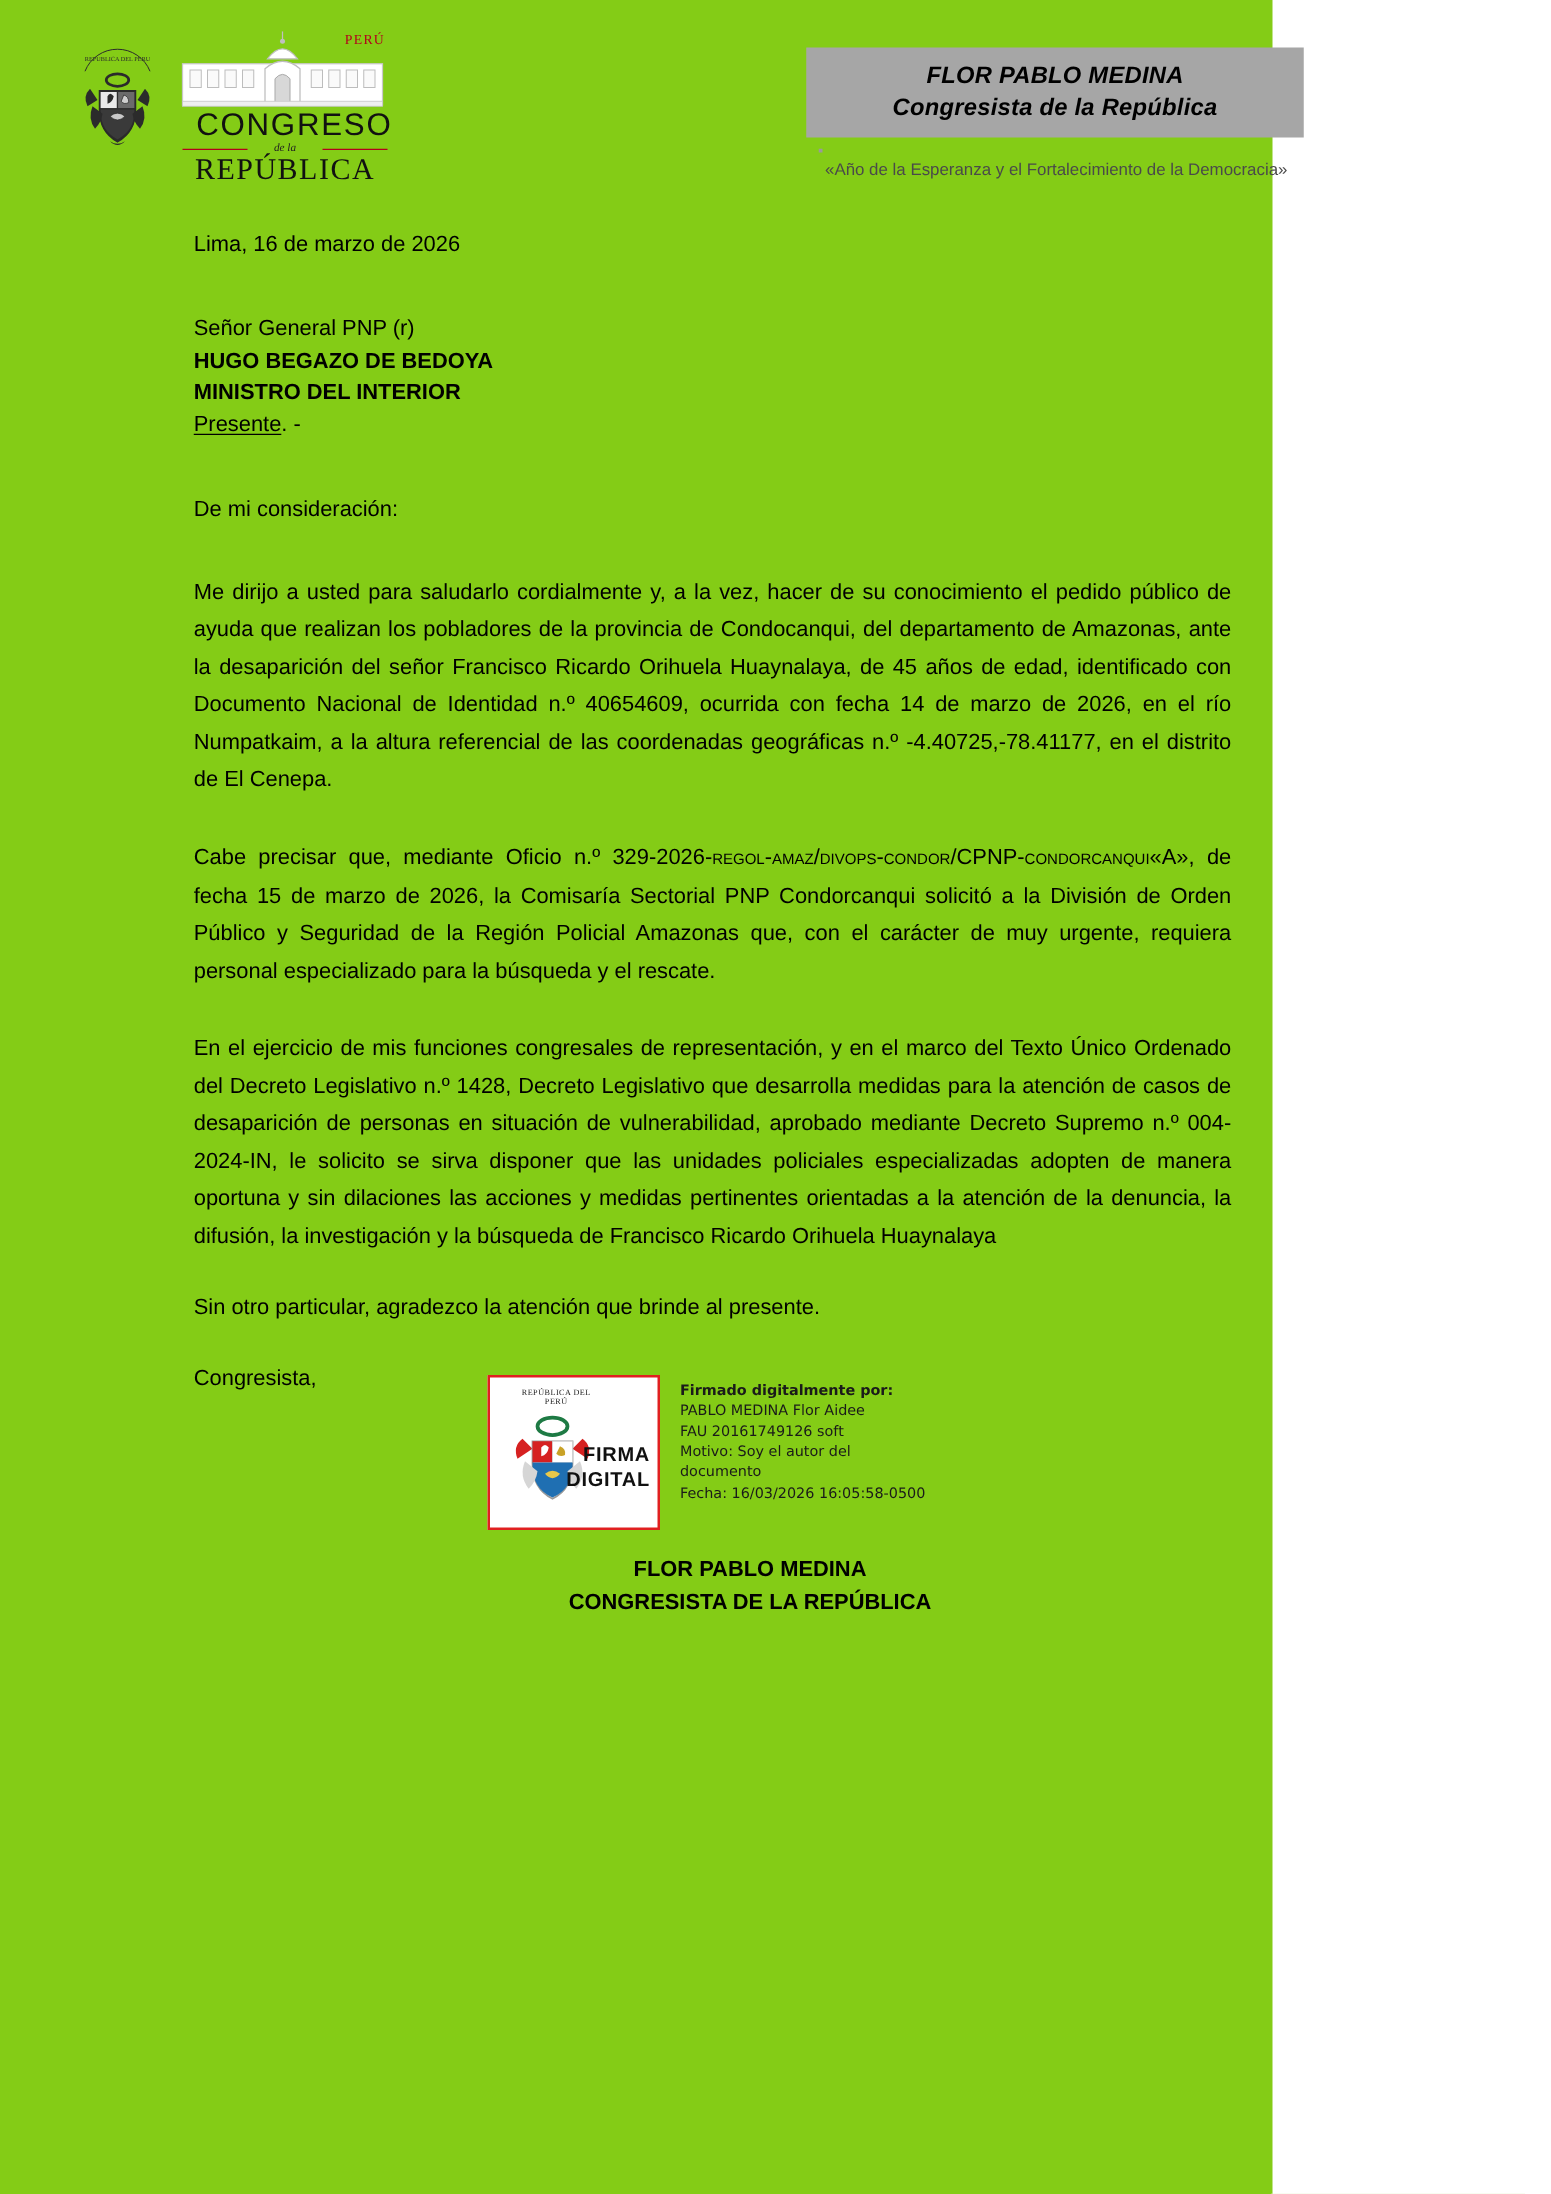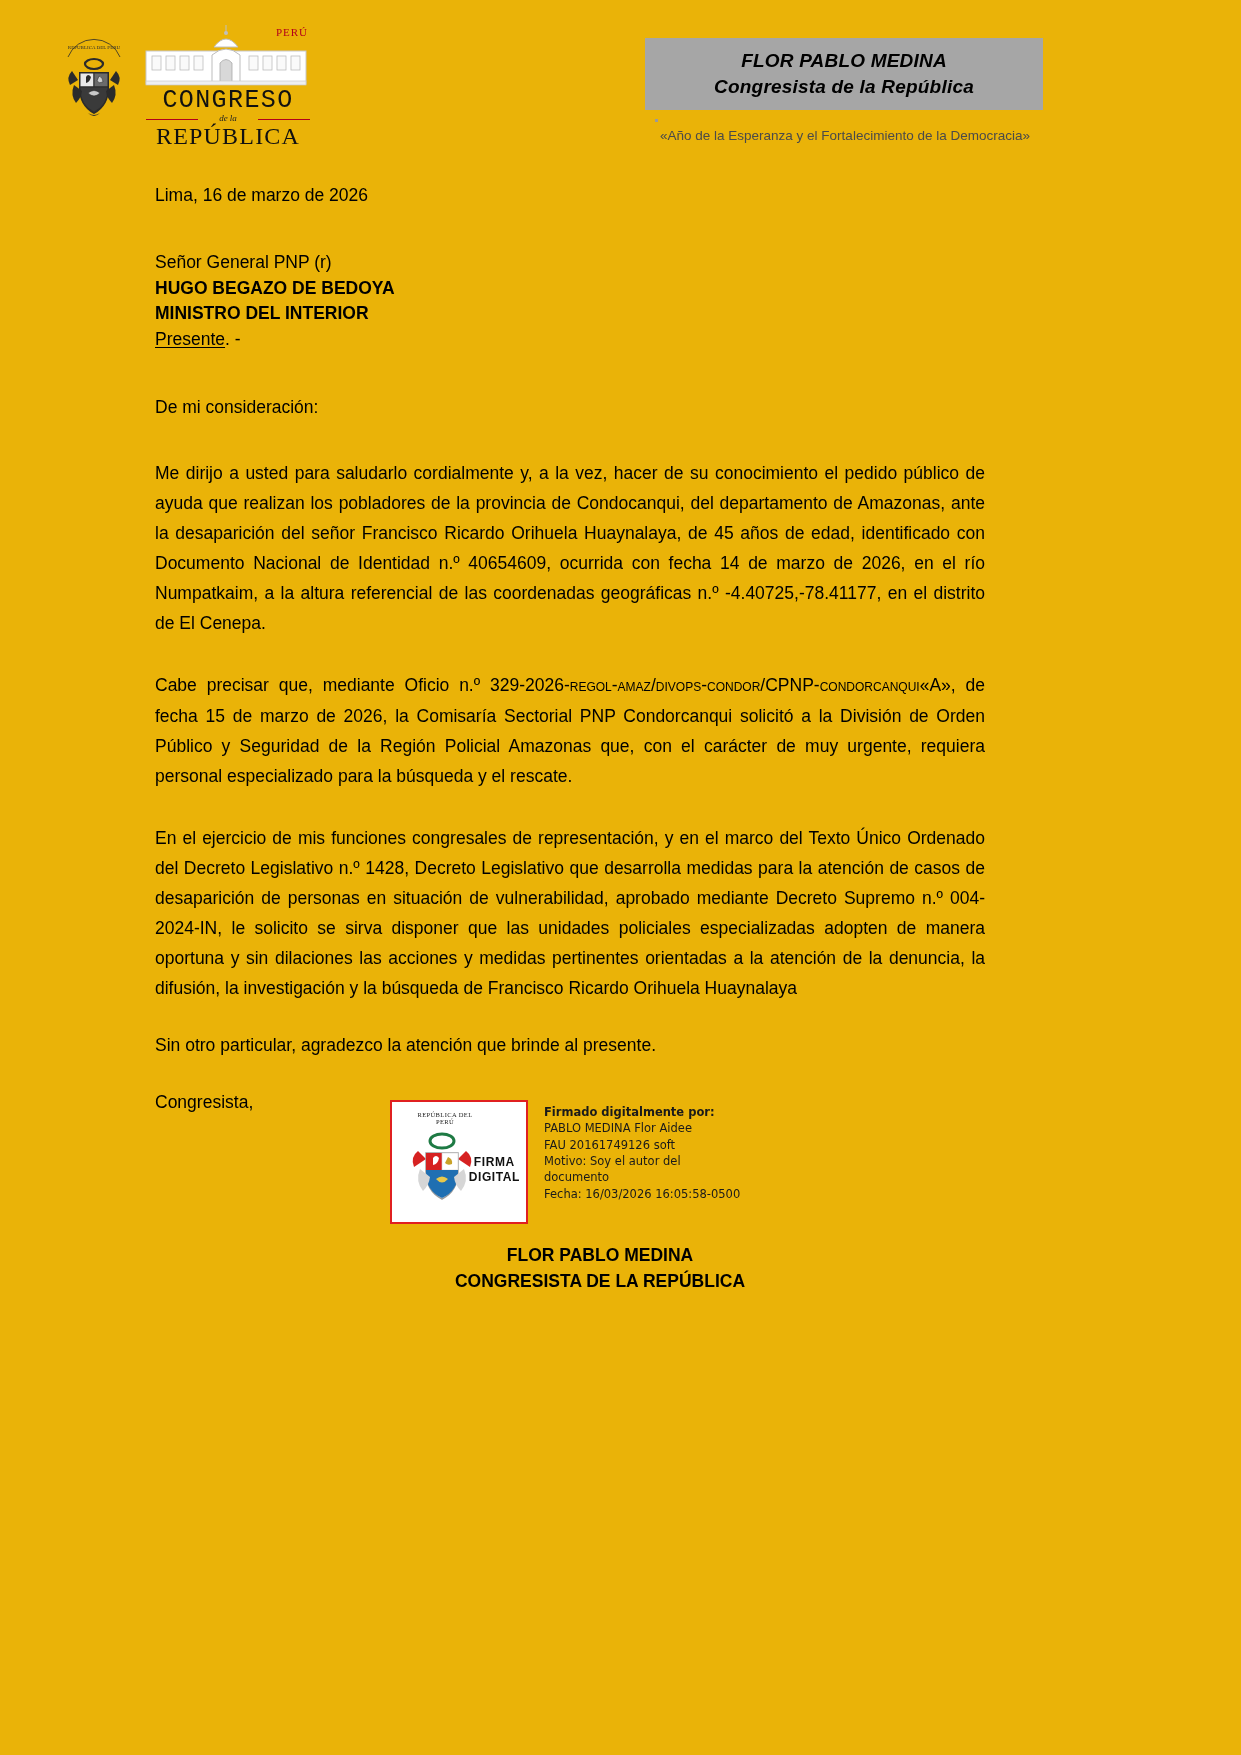--- a/index.html
+++ b/index.html
@@ -11,23 +11,23 @@
     width: 1241px;
     height: 1755px;
     font-family: "Liberation Sans", sans-serif;
     color: #000000;
     position: relative;
     overflow: hidden;
   }
 
   .page {
     position: relative;
-    width: 1241px;
+    width: 1018px;
     height: 1755px;
-    background: #eab308;
+    background: #84cc16;
   }
 
   
   .header {
     position: absolute;
     top: 0;
     left: 0;
     width: 1241px;
     height: 170px;
   }
@@ -57,25 +57,25 @@
     flex: none;
   }
 
   .congreso-building {
     width: 168px;
     height: 62px;
     position: relative;
   }
 
   .congreso-word {
-    font-family: Liberation Mono, monospace;
+    font-family: Liberation Sans, sans-serif;
     font-size: 25px;
     letter-spacing: 1.4px;
     line-height: 1;
-    text-align: center;
+    text-align: right;
     color: #111;
     margin-top: 1px;
   }
   .congreso-dela {
     font-family: "Liberation Serif", serif;
     font-size: 9px;
     font-style: italic;
     text-align: center;
     color: #222;
     line-height: 1;
@@ -272,25 +272,25 @@
     letter-spacing: 0.4px;
     color: #222;
   }
 
   .firma-digital {
     position: absolute;
     right: 2px;
     top: 48px;
     font-family: "Liberation Sans", sans-serif;
     font-weight: bold;
-    font-size: 12px;
+    font-size: 16px;
     line-height: 1.25;
     letter-spacing: 0.6px;
     color: #111;
-    text-align: center;
+    text-align: right;
   }
 
   .sig-text {
     margin-left: 16px;
     font-family: "DejaVu Sans", sans-serif;
     font-size: 11.5px;
     line-height: 1.42;
     color: #1a1a1a;
     padding-top: 4px;
   }

